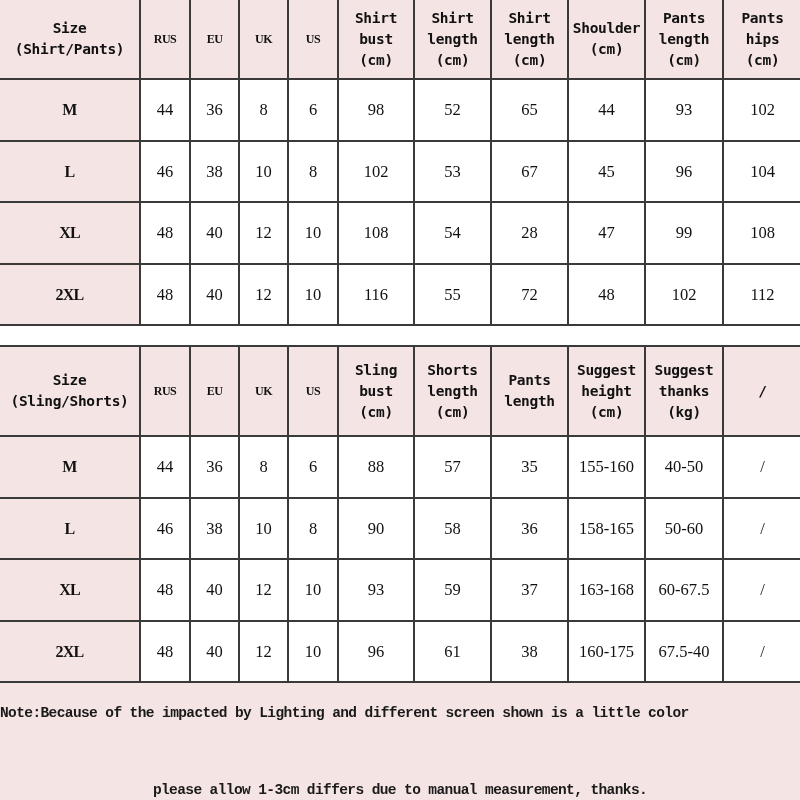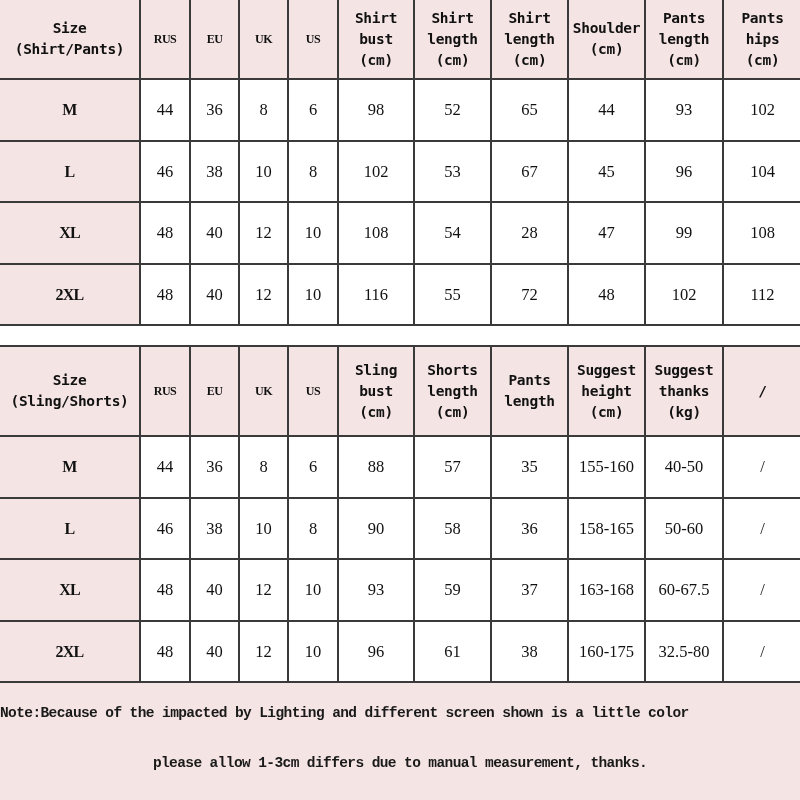--- a/index.html
+++ b/index.html
@@ -40,21 +40,21 @@
   .note {
     position: absolute; left: 0; top: 681px; width: 800px; height: 119px;
     background: #f5e4e4;
     border-top: 2px solid #3a3a3a;
     font-family: "Liberation Mono", "DejaVu Sans Mono", monospace;
     font-size: 14.5px; font-weight: bold; color: #1a1a1a;
     text-align: center;
     letter-spacing: -0.6px;
   }
   .note .p1 { position: absolute; top: 20px; left: 0; width: 680px; line-height: 21px; }
-  .note .p2 { position: absolute; top: 70px; left: 0; width: 800px; line-height: 21px; }
+  .note .p2 { position: absolute; top: 97px; left: 0; width: 800px; line-height: 21px; }
   col.c0 { width: 140px; } col.c1 { width: 50px; } col.c2 { width: 49px; } col.c3 { width: 49px; } col.c4 { width: 50px; }
   col.c5 { width: 76px; } col.c6 { width: 77px; } col.c7 { width: 77px; } col.c8 { width: 77px; } col.c9 { width: 78px; } col.c10 { width: 78px; }
 </style>
 </head>
 <body>
 
 <table class="size-table" id="table1">
   <colgroup>
     <col class="c0">
       <col class="c1">
@@ -273,21 +273,21 @@
       <tr class="row">
         <td class="size-col">2XL</td>
         <td class="val">48</td>
         <td class="val">40</td>
         <td class="val">12</td>
         <td class="val">10</td>
         <td class="val">96</td>
         <td class="val">61</td>
         <td class="val">38</td>
         <td class="val">160-175</td>
-        <td class="val">32.5-80</td>
+        <td class="val">67.5-40</td>
         <td class="val">/</td>
       </tr>
     </tbody>
 </table>
 
 <div class="note">
   <div class="p1">
     <span class="line">Note:Because of the impacted by Lighting and different screen shown is a little color</span>
   </div>
   <div class="p2">

